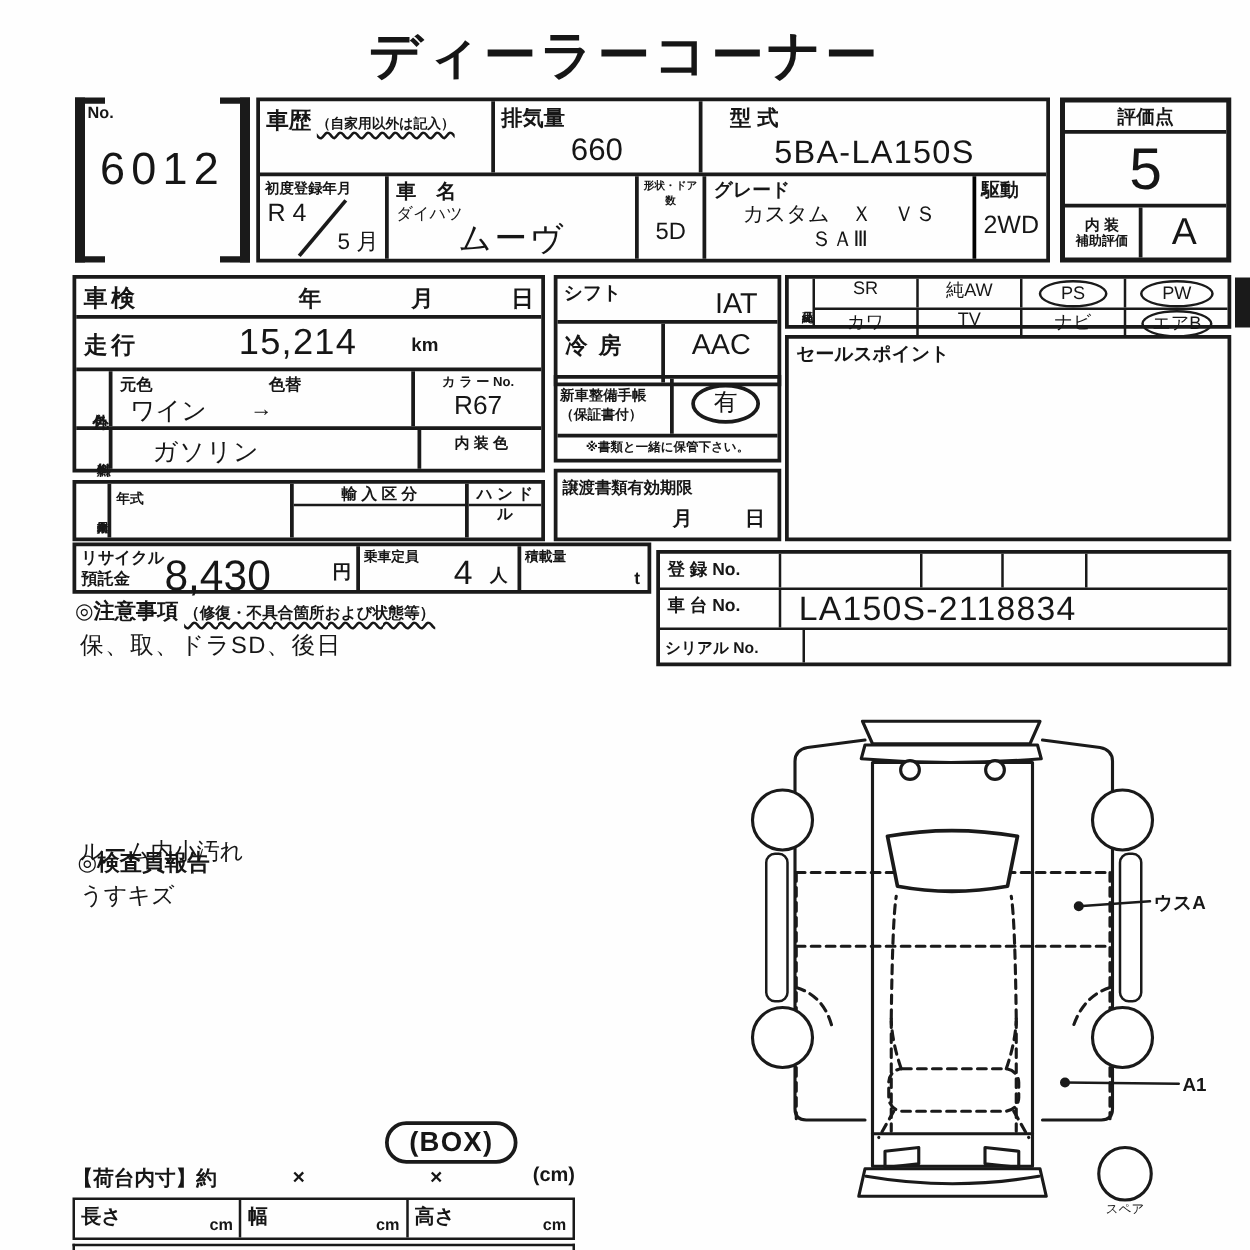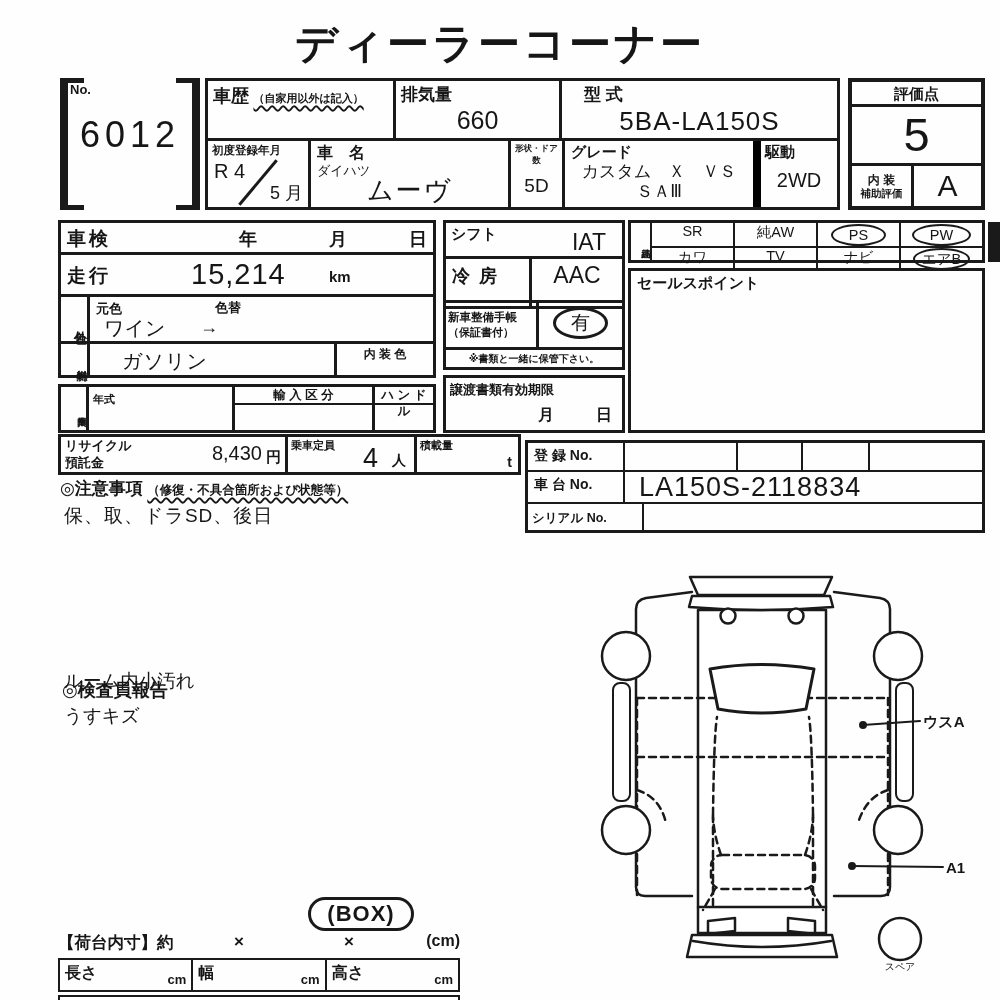--- a/index.html
+++ b/index.html
@@ -55,21 +55,21 @@
       </div>
       <div class="col" style="width:200px; border-right:3px solid #1a1a1a; padding:2px 6px;">
         <span class="b" style="font-size:16px;">車　名</span>
         <span style="font-size:13px; line-height:1;">ダイハツ</span>
         <span class="ctr" style="font-size:26px; line-height:1.05; letter-spacing:2px;">ムーヴ</span>
       </div>
       <div class="col" style="width:54px; border-right:3px solid #1a1a1a; padding:2px 1px;">
         <span class="b ctr" style="font-size:8.5px;">形状・ドア数</span>
         <span class="ctr" style="font-size:19px; margin-top:8px;">5D</span>
       </div>
-      <div class="col" style="width:196px; border-right:8px solid #000000; padding:2px 6px;">
+      <div class="col" style="width:216px; border-right:3px solid #000000; padding:2px 6px;">
         <span class="b" style="font-size:15px;">グレード</span>
         <span class="ctr" style="font-size:17px; line-height:1.15;">カスタム　Ｘ　ＶＳ</span>
         <span class="ctr" style="font-size:17px; line-height:1.15;">ＳＡⅢ</span>
       </div>
       <div class="col" style="flex:1; padding:2px 4px;">
         <span class="b" style="font-size:15px;">駆動</span>
         <span class="ctr" style="font-size:20px; margin-top:7px;">2WD</span>
       </div>
     </div>
   </div>
@@ -98,20 +98,24 @@
       <span class="abs" style="left:130px; top:3px; font-size:29px; letter-spacing:1px;">15,214</span>
       <span class="abs b" style="left:268px; top:13px; font-size:15px;">km</span>
     </div>
     <div class="flex" style="height:47px; border-bottom:3px solid #1a1a1a;">
       <div class="vtext b ctr" style="width:29px; border-right:3px solid #1a1a1a; font-size:13px; padding-top:4px; margin:0 auto;">外色</div>
       <div style="flex:1; position:relative; padding:2px 6px;">
         <span class="b" style="font-size:13px;">元色</span>
         <span class="abs b" style="left:125px; top:2px; font-size:13px;">色替</span>
         <span class="abs" style="left:14px; top:18px; font-size:20px;">ワイン</span>
         <span class="abs b" style="left:110px; top:20px; font-size:18px;">→</span>
+      </div>
+      <div class="col" style="width:104px; border-left:3px solid #1a1a1a; padding:2px 4px;">
+        <span class="b ctr" style="font-size:10.5px;">カ ラ ー No.</span>
+        <span class="ctr" style="font-size:21px;">R67</span>
       </div>
     </div>
     <div class="flex" style="flex:1;">
       <div class="vtext b ctr" style="width:29px; border-right:3px solid #1a1a1a; font-size:11px; padding-top:3px; margin:0 auto;">燃料</div>
       <div style="flex:1; position:relative;">
         <span class="abs" style="left:32px; top:4px; font-size:20px; letter-spacing:1px;">ガソリン</span>
       </div>
       <div style="width:99px; border-left:3px solid #1a1a1a; padding:2px;">
         <span class="b ctr" style="display:block; font-size:12px;">内 装 色</span>
       </div>
@@ -183,21 +187,21 @@
   <div class="abs bx" style="left:628px; top:268px; width:357px; height:165px;">
     <span class="b" style="display:block; padding:3px 6px; font-size:15px;">セールスポイント</span>
   </div>
 
   <div class="abs bx flex" style="left:58px; top:434px; width:463px; height:41px;">
     <div class="flex" style="width:227px; border-right:3px solid #1a1a1a; padding:1px 4px;">
       <div class="col">
         <span class="b" style="font-size:13px; line-height:1.3;">リサイクル</span>
         <span class="b" style="font-size:13px; line-height:1.3;">預託金</span>
       </div>
-      <span style="flex:1; text-align:right; font-size:20px; padding-top:4px;">8,430</span>
+      <span style="flex:1; font-size:34px; padding-top:4px;">8,430</span>
       <span class="b" style="font-size:15px; padding:10px 0 0 4px;">円</span>
     </div>
     <div style="width:129px; border-right:3px solid #1a1a1a; position:relative;">
       <span class="abs b" style="left:3px; top:1px; font-size:11px;">乗車定員</span>
       <span class="abs" style="right:36px; top:6px; font-size:27px;">4</span>
       <span class="abs b" style="right:8px; bottom:2px; font-size:14px;">人</span>
     </div>
     <div style="flex:1; position:relative;">
       <span class="abs b" style="left:3px; top:1px; font-size:11px;">積載量</span>
       <span class="abs b" style="right:6px; bottom:2px; font-size:14px;">t</span>

